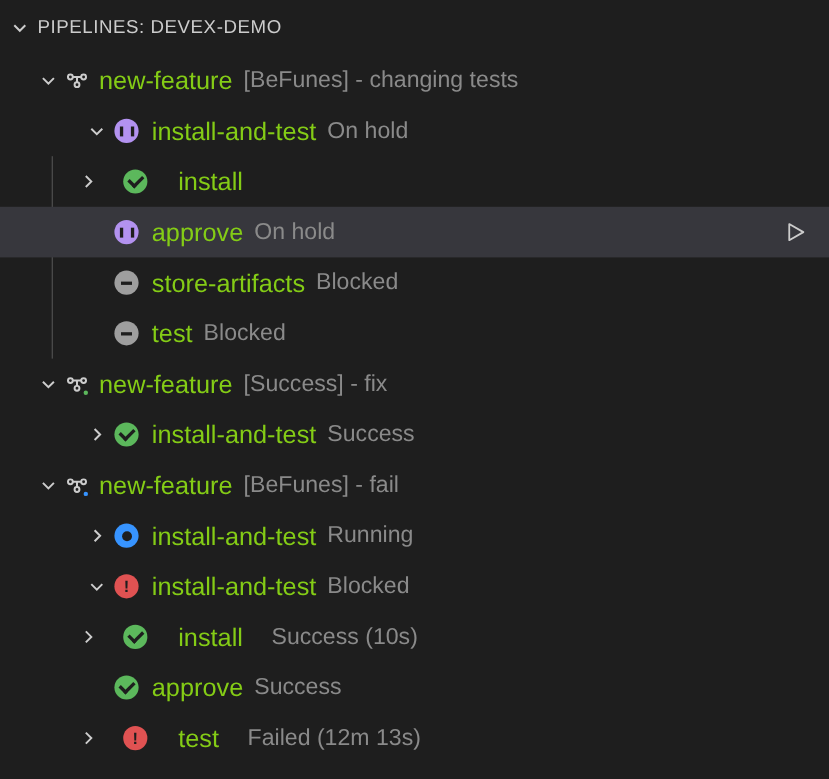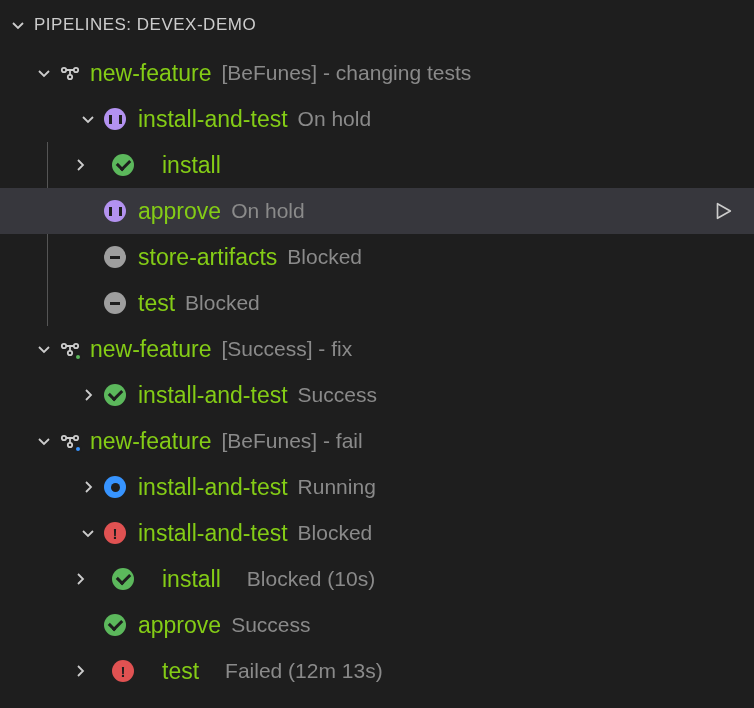--- a/index.html
+++ b/index.html
@@ -296,21 +296,21 @@
   </div>
 
   <div class="row lvl3">
     <span class="chevron">
       <svg viewBox="0 0 16 16" fill="none" stroke="currentColor" stroke-width="1.8">
           <path d="M6 3l5 5-5 5"></path>
         </svg>
     </span>
     <span class="status-icon success"></span>
     <span class="item-name">install</span>
-    <span class="item-meta">Blocked (10s)</span>
+    <span class="item-meta">Success (10s)</span>
   </div>
 
   <div class="row lvl3b">
     <span class="status-icon success"></span>
     <span class="item-name">approve</span>
     <span class="item-meta">Success</span>
   </div>
 
   <div class="row lvl3">
     <span class="chevron">

